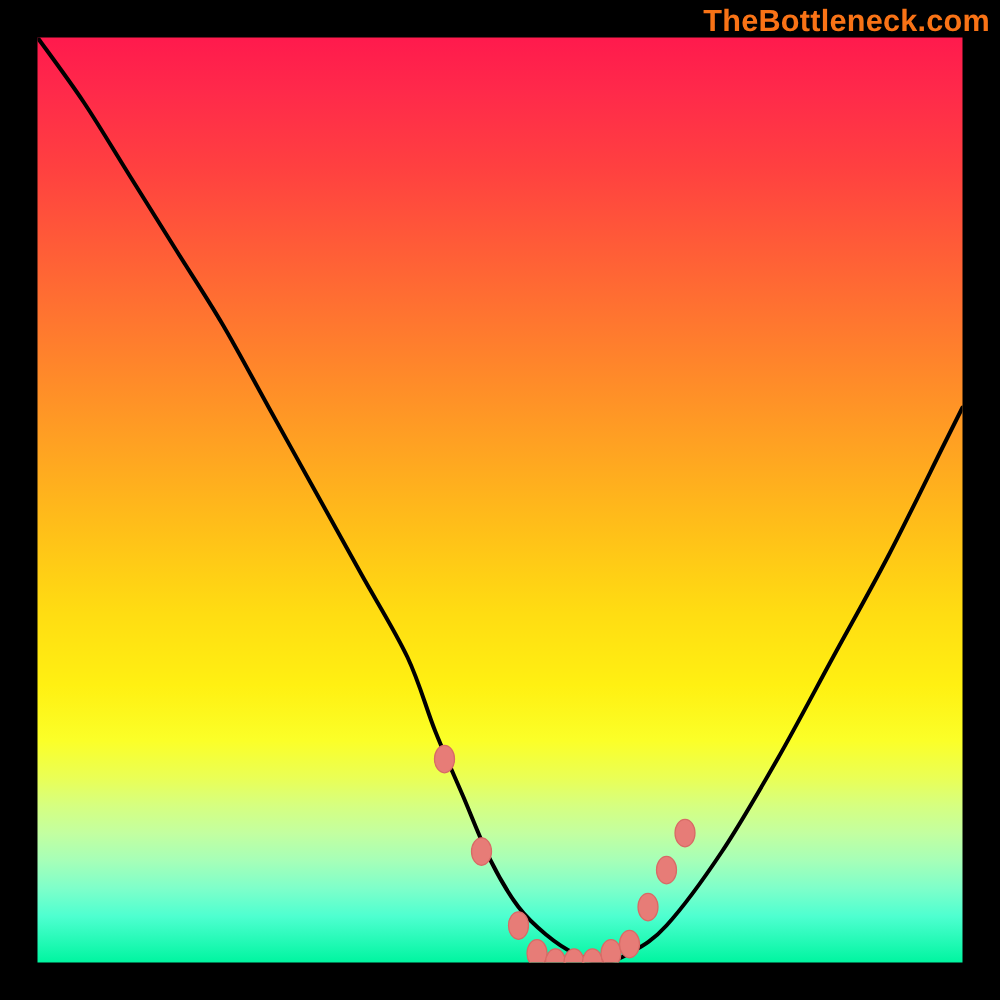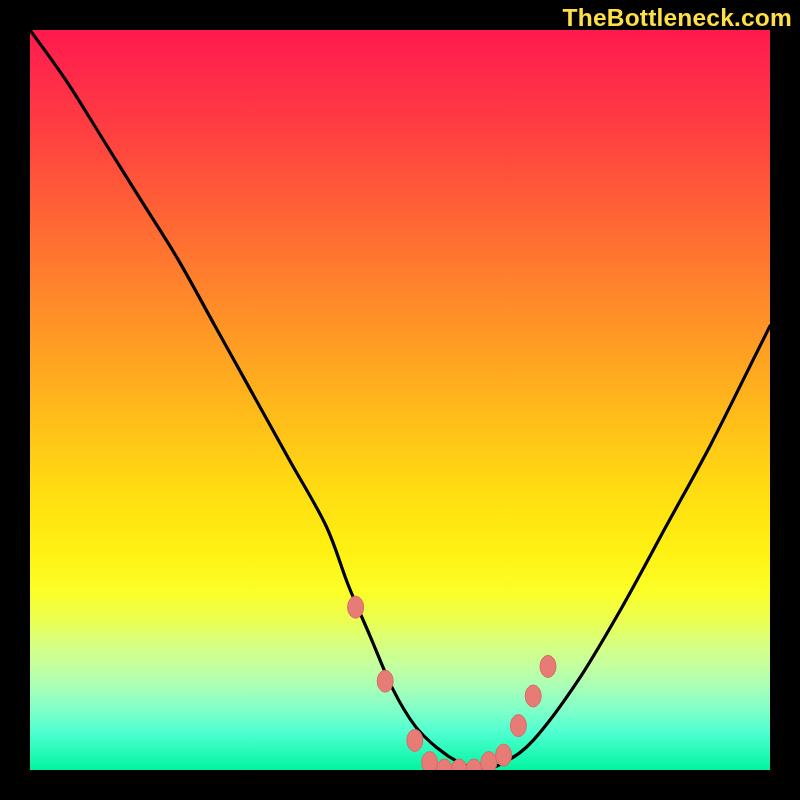--- a/index.html
+++ b/index.html
@@ -45,21 +45,21 @@
       #a6ffb8 89%,
       #7effca 92%,
       #4effd0 95%,
       #00f5a0 100%
     );
   }
   .watermark {
     position: absolute;
     top: 4px;
     right: 8px;
-    color: #fde047;
+    color: #f97316;
     font-size: 24.5px;
     font-weight: 600;
     letter-spacing: 0.2px;
     user-select: none;
   }
   svg.curve {
     position: absolute;
     left: 0;
     top: 0;
     width: 740px;

